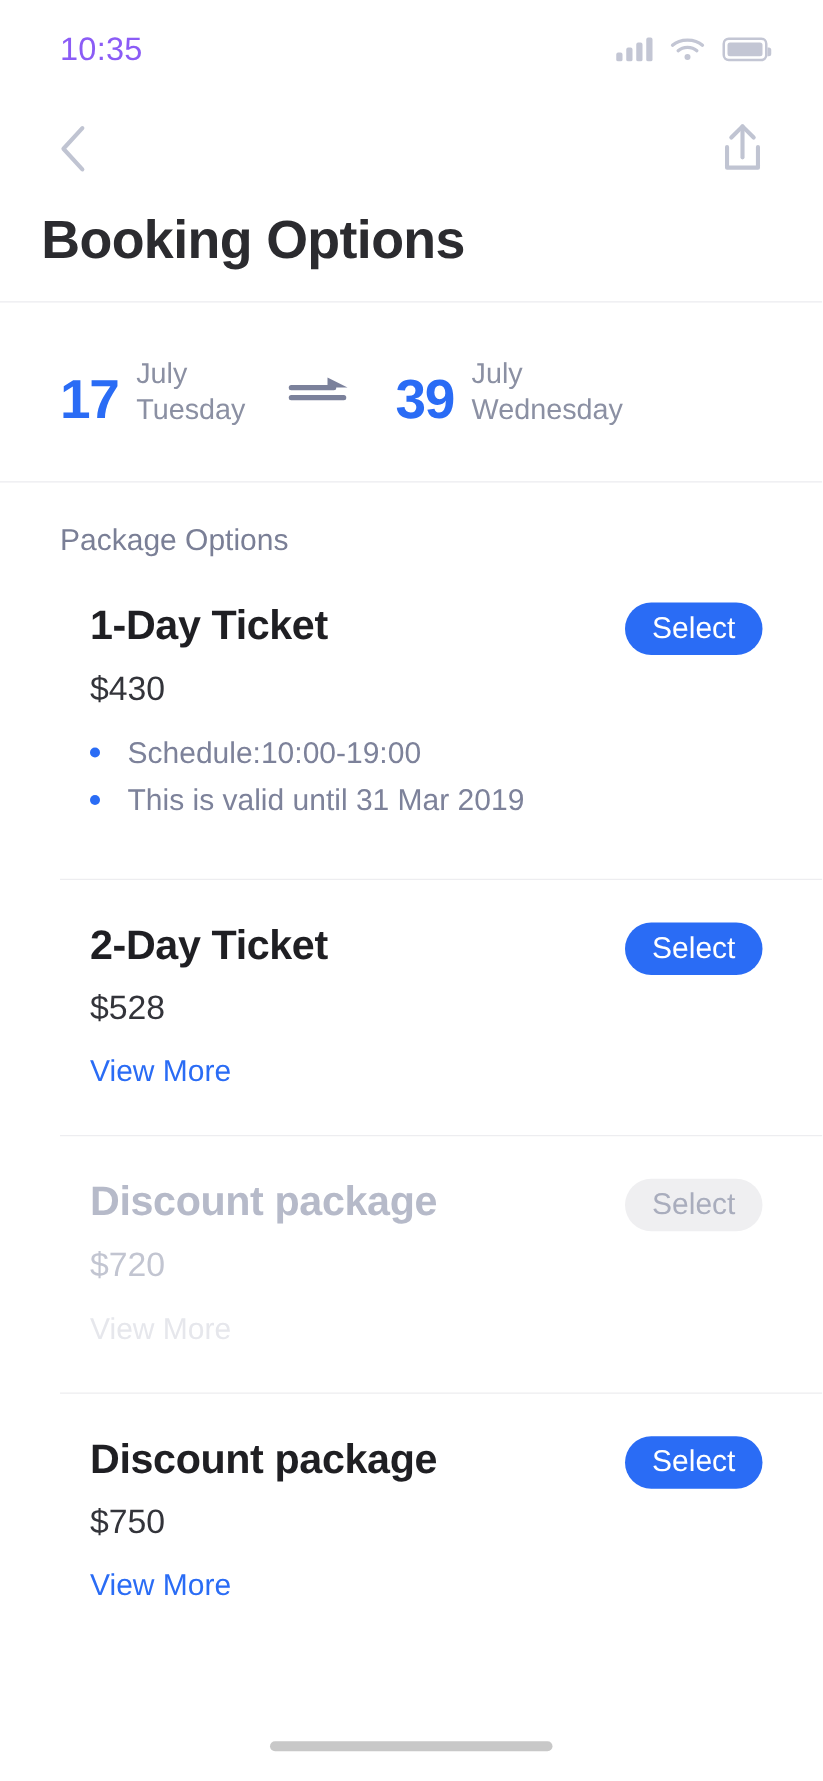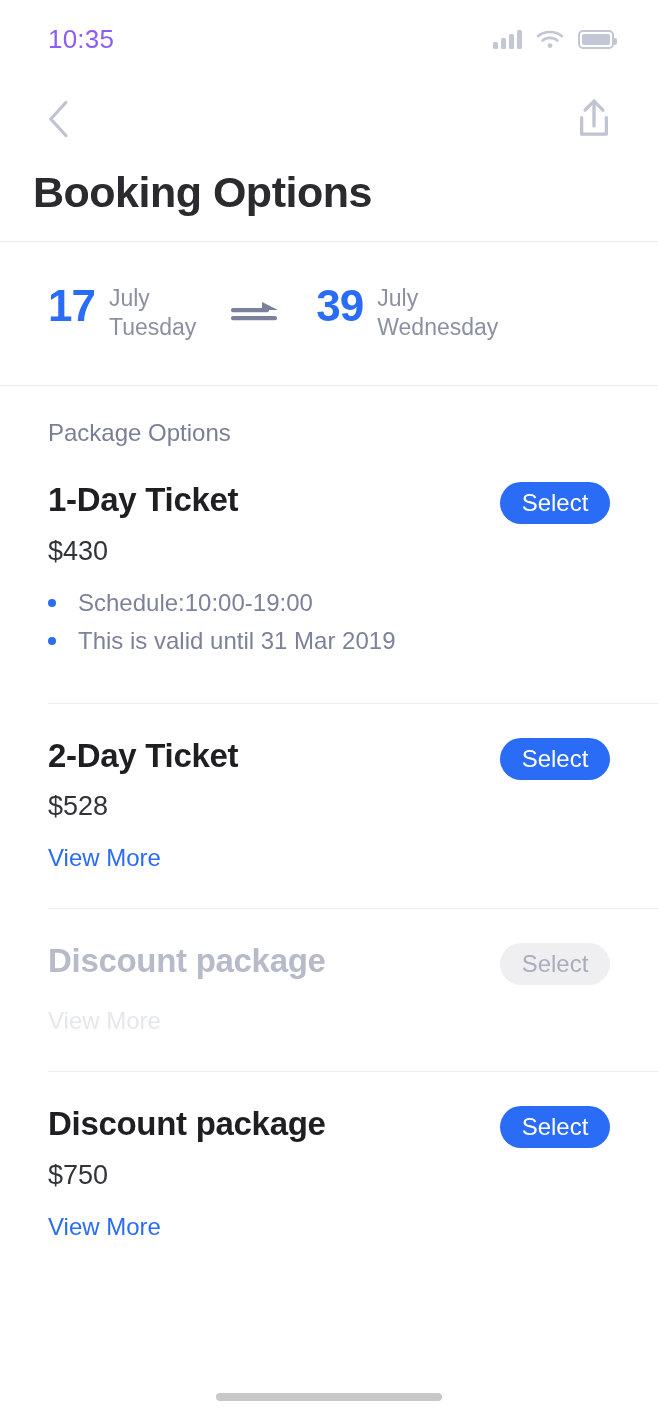--- a/index.html
+++ b/index.html
@@ -52,35 +52,35 @@
   }
   .divider-full { position:absolute; left:0; right:0; height:1px; background:#ececef; }
   .d1 { top:241px; }
   .d2 { top:385px; }
 
   
   .daterow {
     position:absolute; top:241px; left:0; right:0; height:144px;
     display:flex; align-items:center;
   }
-  .date-block { display:flex; align-items:flex-start; gap:14px; }
+  .date-block { display:flex; align-items:flex-end; gap:14px; }
   .date-block.left { margin-left:48px; }
   .date-block.right { margin-left:0; }
   .date-num { font-size:44px; font-weight:bold; color:#2a6cf5; line-height:1; letter-spacing:-1px; }
   .date-meta { display:flex; flex-direction:column; justify-content:center; }
   .date-meta span { font-size:23px; color:#8b90a3; line-height:1.24; }
   .arrow-wrap { width:120px; display:flex; align-items:center; justify-content:center; }
 
   
   .section-label {
     position:absolute; top:419px; left:48px;
     font-size:24px; color:#7a7f96;
   }
   .list { position:absolute; top:462px; left:0; right:0; }
-  .pkg { position:relative; padding:0 0 0 48px; }
+  .pkg { position:relative; padding:0 0 0 48px;margin-left:24px; }
   .pkg-head { display:flex; align-items:flex-start; justify-content:space-between; padding-right:48px; }
   .pkg-title { font-size:33px; font-weight:bold; color:#1f1f23; letter-spacing:-.3px; line-height:1.2; }
   .pkg-price { font-size:27px; color:#33343a; margin-top:16px; }
   .select-btn {
     min-width:110px; height:42px; border-radius:21px;
     background:#2a6cf5; color:#ffffff; font-size:24px;
     display:flex; align-items:center; justify-content:center;
     padding:0 20px; cursor:pointer; border:none; white-space:nowrap;
     margin-top:2px;
   }
@@ -205,20 +205,21 @@
       </div>
       <div class="view-more">View More</div>
       <div style="height:36px;"></div>
     </div>
     <div class="divider-inset"></div>
 
     <div class="pkg dim" style="padding-top:32px;">
       <div class="pkg-head">
         <div>
           <div class="pkg-title">Discount package</div>
+          <div class="pkg-price">$720</div>
         </div>
         <div class="select-btn disabled">Select</div>
       </div>
       <div class="view-more">View More</div>
       <div style="height:36px;"></div>
     </div>
     <div class="divider-inset"></div>
 
     <div class="pkg" style="padding-top:32px;">
       <div class="pkg-head">

